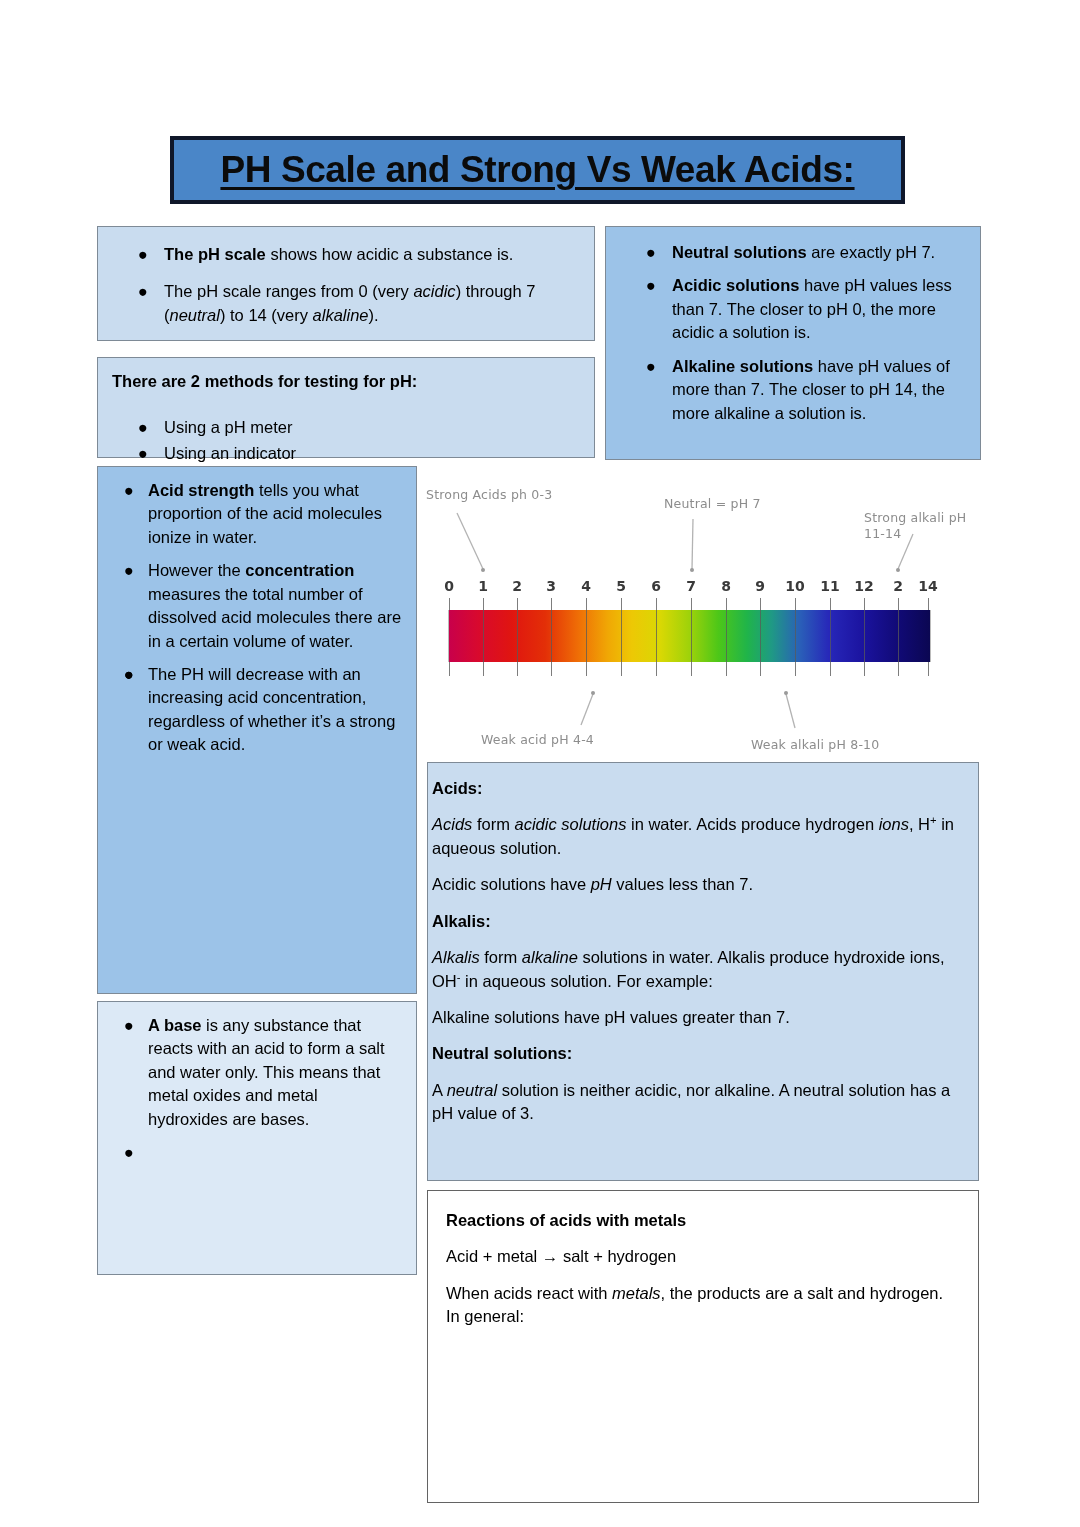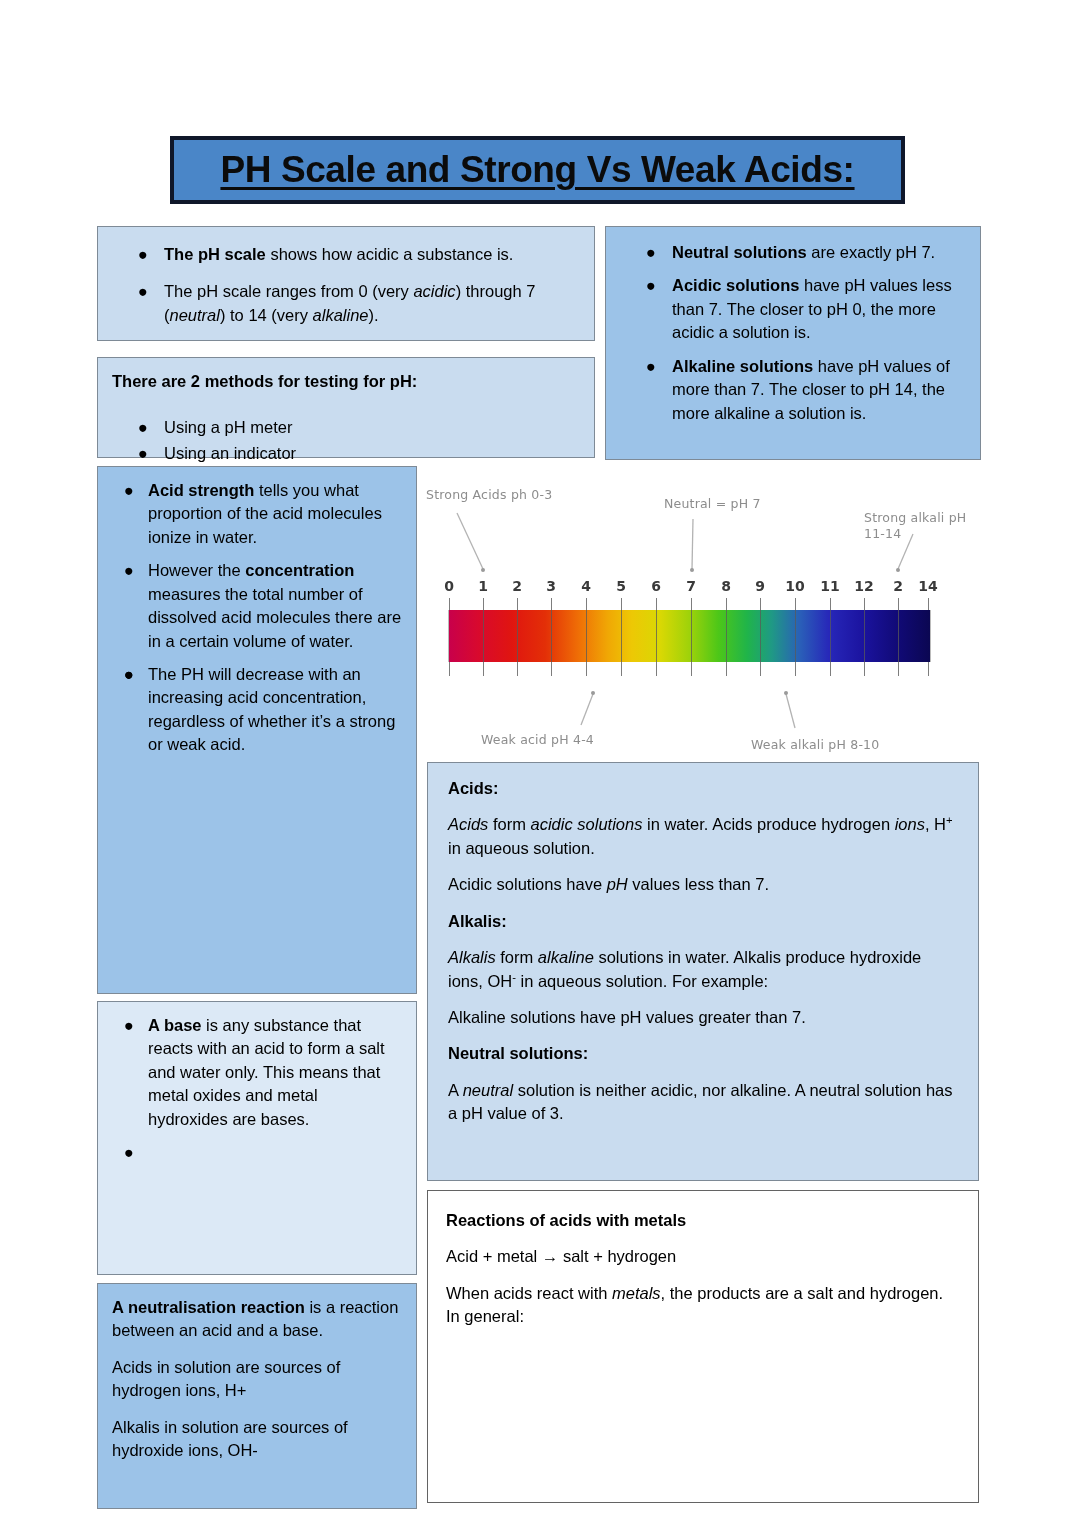--- a/index.html
+++ b/index.html
@@ -101,21 +101,21 @@
   i, em { font-style: italic; }
   sup { font-size: 0.68em; vertical-align: super; line-height: 0; }
 
   
   #box-ph-intro      { left: 97px;  top: 226px; width: 498px; height: 115px; padding-top: 16px;}
   #box-methods       { left: 97px;  top: 357px; width: 498px; height: 101px; }
   #box-neutral-acidic{ left: 605px; top: 226px; width: 376px; height: 234px; padding-top: 14px;}
   #box-acid-strength { left: 97px;  top: 466px; width: 320px; height: 528px; padding-top: 12px;}
   #box-base          { left: 97px;  top: 1001px; width: 320px; height: 274px; padding-top: 12px;}
   #box-neutralisation{ left: 97px;  top: 1283px; width: 320px; height: 226px; }
-  #box-acids-alkalis { left: 427px; top: 762px;  width: 552px; height: 419px; padding: 14px 20px;}
+  #box-acids-alkalis { left: 427px; top: 762px;  width: 552px; height: 419px; padding: 14px 4px;}
   #box-salts         { left: 427px; top: 1190px; width: 552px; height: 313px; padding: 18px 18px;}
 
   
   #ph-figure {
     position: absolute;
     left: 421px;
     top: 470px;
     width: 560px;
     height: 290px;
     background: #ffffff;
@@ -254,25 +254,20 @@
       <li>
         <span class="bullet">●</span>
         <b>A base</b><span> is any substance that reacts with an acid to form a salt and water only. This means that metal oxides and metal hydroxides are bases.</span>
       </li>
       <li>
         <span class="bullet">●</span>
       </li>
     </ul>
   </div>
 
-  <div class="box mid" id="box-neutralisation">
-    <p><b>A neutralisation reaction</b><span> is a reaction between an acid and a base.</span></p>
-    <p>Acids in solution are sources of hydrogen ions, H+</p>
-    <p>Alkalis in solution are sources of hydroxide ions, OH-</p>
-  </div>
 
   <div class="box light" id="box-acids-alkalis">
     <div class="hd">Acids:</div>
     <p><i>Acids</i><span> form </span><i>acidic solutions</i><span> in water. Acids produce hydrogen </span><i>ions</i><span>, H</span><sup>+</sup><span> in aqueous solution.</span></p>
     <p><span>Acidic solutions have </span><i>pH</i><span> values less than 7.</span></p>
     <div class="hd">Alkalis:</div>
     <p><i>Alkalis</i><span> form </span><i>alkaline</i><span> solutions in water. Alkalis produce hydroxide ions, OH</span><sup>-</sup><span> in aqueous solution. For example:</span></p>
     <p>Alkaline solutions have pH values greater than 7.</p>
     <div class="hd">Neutral solutions:</div>
     <p><span>A </span><i>neutral</i><span> solution is neither acidic, nor alkaline. A neutral solution has a pH value of 3.</span></p>

